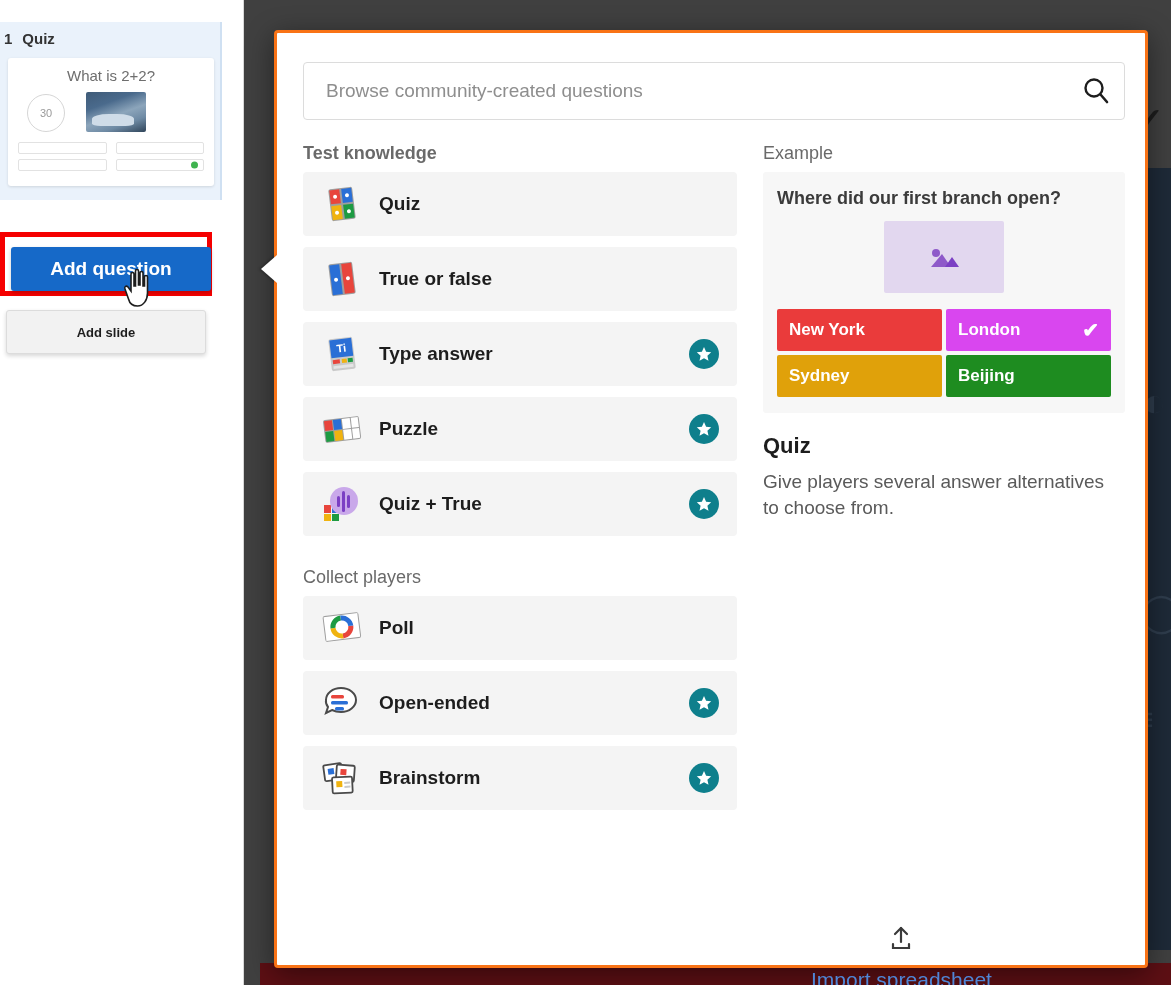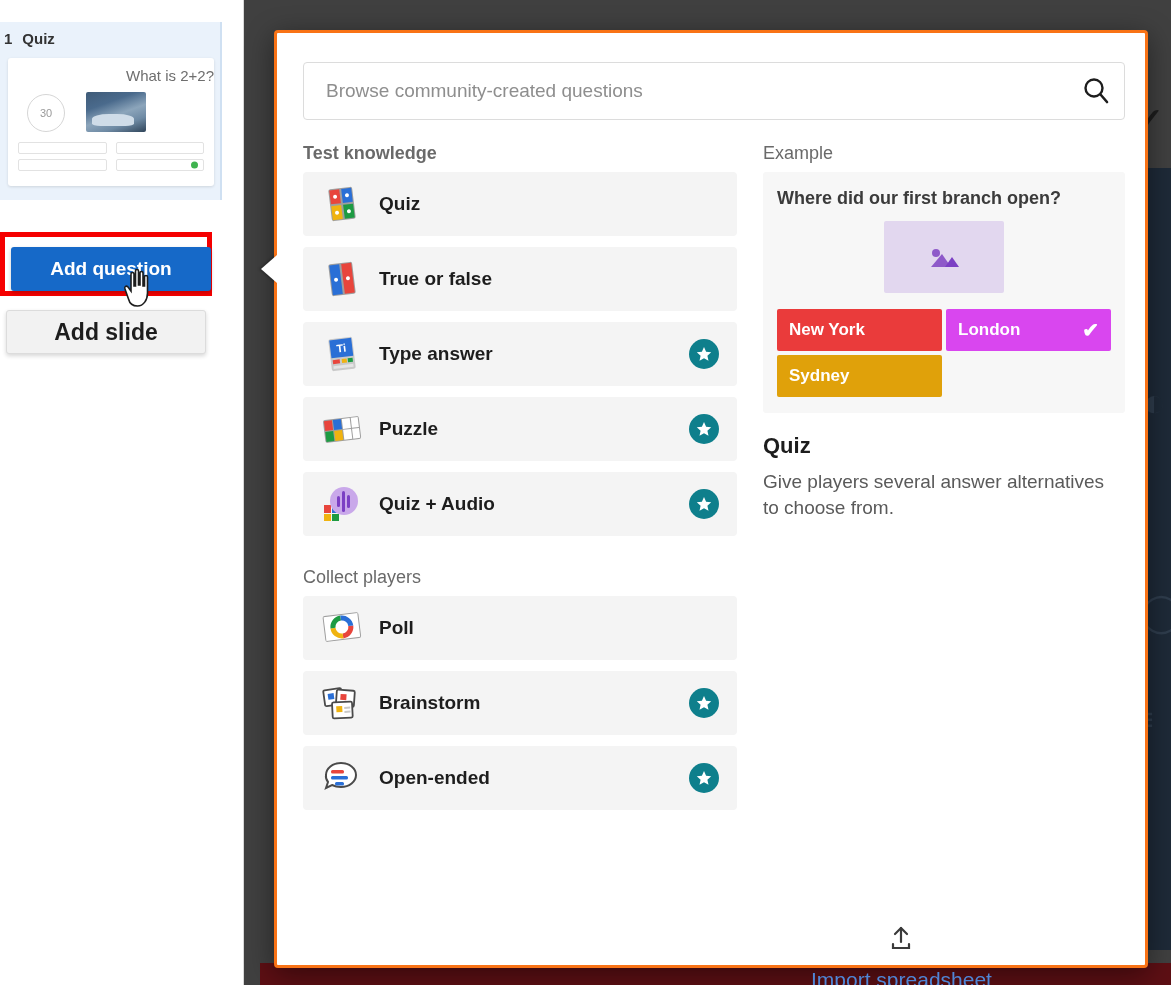--- a/index.html
+++ b/index.html
@@ -34,21 +34,21 @@
     display:flex; align-items:center; gap:10px;
     padding:8px 0 6px 4px; font-size:15px; font-weight:700; color:#333;
   }
   .slide-num { font-size:15px; font-weight:700; color:#333; }
   .slide-type { font-size:15px; font-weight:700; color:#333; }
   .slide-thumb {
     position:absolute; left:8px; top:36px; width:206px; height:128px;
     background:#ffffff; border-radius:3px; box-shadow:0 1px 3px rgba(0,0,0,.12);
   }
   .thumb-q {
-    text-align:right; font-size:15px; color:#6e6e6e; padding-top:9px;
+    text-align:center; font-size:15px; color:#6e6e6e; padding-top:9px;
     font-family:"Liberation Sans",sans-serif;
   }
   .thumb-mid { position:relative; height:56px; margin-top:6px; }
   .thumb-timer {
     position:absolute; left:19px; top:4px; width:38px; height:38px; border-radius:50%;
     border:1.5px solid #d6d6d6; color:#9a9a9a; font-size:11px;
     display:flex; align-items:center; justify-content:center;
   }
   .thumb-img {
     position:absolute; left:78px; top:2px; width:60px; height:40px; border-radius:2px;
@@ -70,21 +70,21 @@
   }
   .add-question {
     position:absolute; left:6px; top:10px; width:200px; height:44px;
     background:#1669c8; color:#fff; border:none; border-radius:3px;
     font-size:19px; font-weight:700; font-family:"Liberation Sans",sans-serif;
     cursor:pointer; box-shadow:0 2px 4px rgba(0,0,0,.2);
   }
   .add-slide {
     position:absolute; left:6px; top:310px; width:200px; height:44px;
     background:#f2f2f2; color:#1d1d1d; border:1px solid #dcdcdc; border-radius:3px;
-    font-size:23px; font-weight:700; font-family:"Liberation Sans",sans-serif;
+    font-size:13px; font-weight:700; font-family:"Liberation Sans",sans-serif;
     cursor:pointer; box-shadow:0 2px 4px rgba(0,0,0,.16);
   }
   .cursor-hand { position:absolute; left:122px; top:268px; width:34px; height:40px; pointer-events:none; }
 
   
   .modal {
     position:absolute; left:274px; top:30px; width:874px; height:938px;
     background:#ffffff; border-radius:4px;
     box-shadow:0 6px 28px rgba(0,0,0,.45);
     border:3px solid #f97316;
@@ -328,21 +328,21 @@
               <rect x="4" y="22" width="7" height="8" fill="#e8453c"></rect>
               <rect x="12" y="22" width="7" height="8" fill="#2a6fd6"></rect>
               <rect x="4" y="31" width="7" height="7" fill="#f0b310"></rect>
               <rect x="12" y="31" width="7" height="7" fill="#1d9b42"></rect>
               <circle cx="24" cy="18" r="14" fill="#c9a8ea"></circle>
               <rect x="17" y="13" width="3" height="11" rx="1.5" fill="#7b3fc4"></rect>
               <rect x="22" y="8" width="3" height="21" rx="1.5" fill="#7b3fc4"></rect>
               <rect x="27" y="12" width="3" height="13" rx="1.5" fill="#7b3fc4"></rect>
             </svg>
           </span>
-          <span class="q-label">Quiz + Audio</span>
+          <span class="q-label">Quiz + True</span>
           <span class="q-star">
             <svg width="18" height="18" viewBox="0 0 18 18">
                 <polygon points="9,2 11.1,6.8 16.2,7.3 12.4,10.8 13.5,15.8 9,13.2 4.5,15.8 5.6,10.8 1.8,7.3 6.9,6.8" fill="#fff"></polygon>
               </svg>
           </span>
         </div>
       </div>
 
       <div class="sec-gap"></div>
 
@@ -361,55 +361,55 @@
                 <circle cx="22" cy="17" r="9" fill="none" stroke="#2a6fd6" stroke-width="5" stroke-dasharray="14 42" stroke-dashoffset="-42"></circle>
               </g>
             </svg>
           </span>
           <span class="q-label">Poll</span>
         </div>
 
 
         <div class="q-item">
           <span class="q-icon">
+            <svg width="44" height="38" viewBox="0 0 44 38">
+              <path d="M6 16 a15 12 0 1 1 15 12 c-4 0-7-1-9-2 l-6 3 2-6 a12 10 0 0 1-2-7z" fill="#fff" stroke="#4a4a4a" stroke-width="2"></path>
+              <rect x="11" y="11" width="13" height="3.4" rx="1.5" fill="#e8453c"></rect>
+              <rect x="11" y="17" width="17" height="3.4" rx="1.5" fill="#2a6fd6"></rect>
+              <rect x="15" y="23" width="9" height="3.4" rx="1.5" fill="#2a6fd6"></rect>
+            </svg>
+          </span>
+          <span class="q-label">Open-ended</span>
+          <span class="q-star">
+            <svg width="18" height="18" viewBox="0 0 18 18">
+                <polygon points="9,2 11.1,6.8 16.2,7.3 12.4,10.8 13.5,15.8 9,13.2 4.5,15.8 5.6,10.8 1.8,7.3 6.9,6.8" fill="#fff"></polygon>
+              </svg>
+          </span>
+        </div>
+
+        <div class="q-item">
+          <span class="q-icon">
             <svg width="44" height="40" viewBox="0 0 44 40">
               <g transform="rotate(-8 22 20)">
                 <rect x="5" y="5" width="18" height="16" rx="1.5" fill="#fff" stroke="#4a4a4a" stroke-width="1.8"></rect>
                 <rect x="9" y="9" width="6" height="6" fill="#2a6fd6"></rect>
               </g>
               <g transform="rotate(4 22 20)">
                 <rect x="16" y="7" width="18" height="16" rx="1.5" fill="#fff" stroke="#4a4a4a" stroke-width="1.8"></rect>
                 <rect x="20" y="11" width="6" height="6" fill="#e8453c"></rect>
               </g>
               <g transform="rotate(-3 22 20)">
                 <rect x="12" y="19" width="20" height="16" rx="1.5" fill="#fff" stroke="#4a4a4a" stroke-width="1.8"></rect>
                 <rect x="16" y="23" width="6" height="6" fill="#f0b310"></rect>
                 <rect x="24" y="24" width="6" height="2" fill="#c9c9c9"></rect>
                 <rect x="24" y="28" width="6" height="2" fill="#c9c9c9"></rect>
               </g>
             </svg>
           </span>
           <span class="q-label">Brainstorm</span>
-          <span class="q-star">
-            <svg width="18" height="18" viewBox="0 0 18 18">
-                <polygon points="9,2 11.1,6.8 16.2,7.3 12.4,10.8 13.5,15.8 9,13.2 4.5,15.8 5.6,10.8 1.8,7.3 6.9,6.8" fill="#fff"></polygon>
-              </svg>
-          </span>
-        </div>
-
-        <div class="q-item">
-          <span class="q-icon">
-            <svg width="44" height="38" viewBox="0 0 44 38">
-              <path d="M6 16 a15 12 0 1 1 15 12 c-4 0-7-1-9-2 l-6 3 2-6 a12 10 0 0 1-2-7z" fill="#fff" stroke="#4a4a4a" stroke-width="2"></path>
-              <rect x="11" y="11" width="13" height="3.4" rx="1.5" fill="#e8453c"></rect>
-              <rect x="11" y="17" width="17" height="3.4" rx="1.5" fill="#2a6fd6"></rect>
-              <rect x="15" y="23" width="9" height="3.4" rx="1.5" fill="#2a6fd6"></rect>
-            </svg>
-          </span>
-          <span class="q-label">Open-ended</span>
           <span class="q-star">
             <svg width="18" height="18" viewBox="0 0 18 18">
                 <polygon points="9,2 11.1,6.8 16.2,7.3 12.4,10.8 13.5,15.8 9,13.2 4.5,15.8 5.6,10.8 1.8,7.3 6.9,6.8" fill="#fff"></polygon>
               </svg>
           </span>
         </div>
       </div>
     </div>
 
     <div class="col-right">
@@ -429,20 +429,23 @@
         <div class="ex-grid">
           <div class="ex-ans" style="background:#ea3b3b">
             <span>New York</span>
           </div>
           <div class="ex-ans" style="background:#d946ef">
             <span>London</span>
             <span class="tick">✔</span>
           </div>
           <div class="ex-ans" style="background:#e0a10a">
             <span>Sydney</span>
+          </div>
+          <div class="ex-ans" style="background:#1e8c20">
+            <span>Beijing</span>
           </div>
         </div>
       </div>
 
       <div class="ex-title">Quiz</div>
       <div class="ex-desc">Give players several answer alternatives to choose from.</div>
     </div>
 
     <div class="import-link">
       <span>

